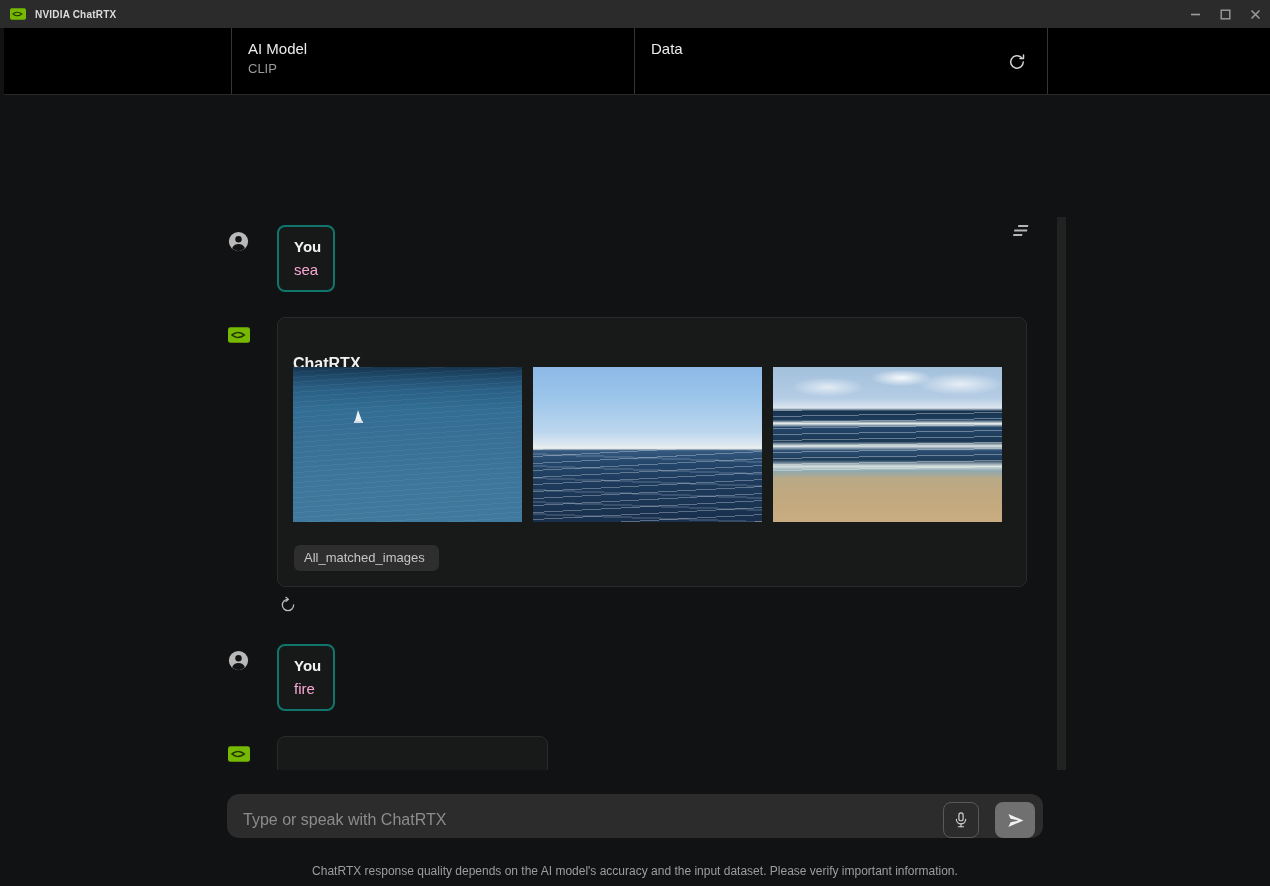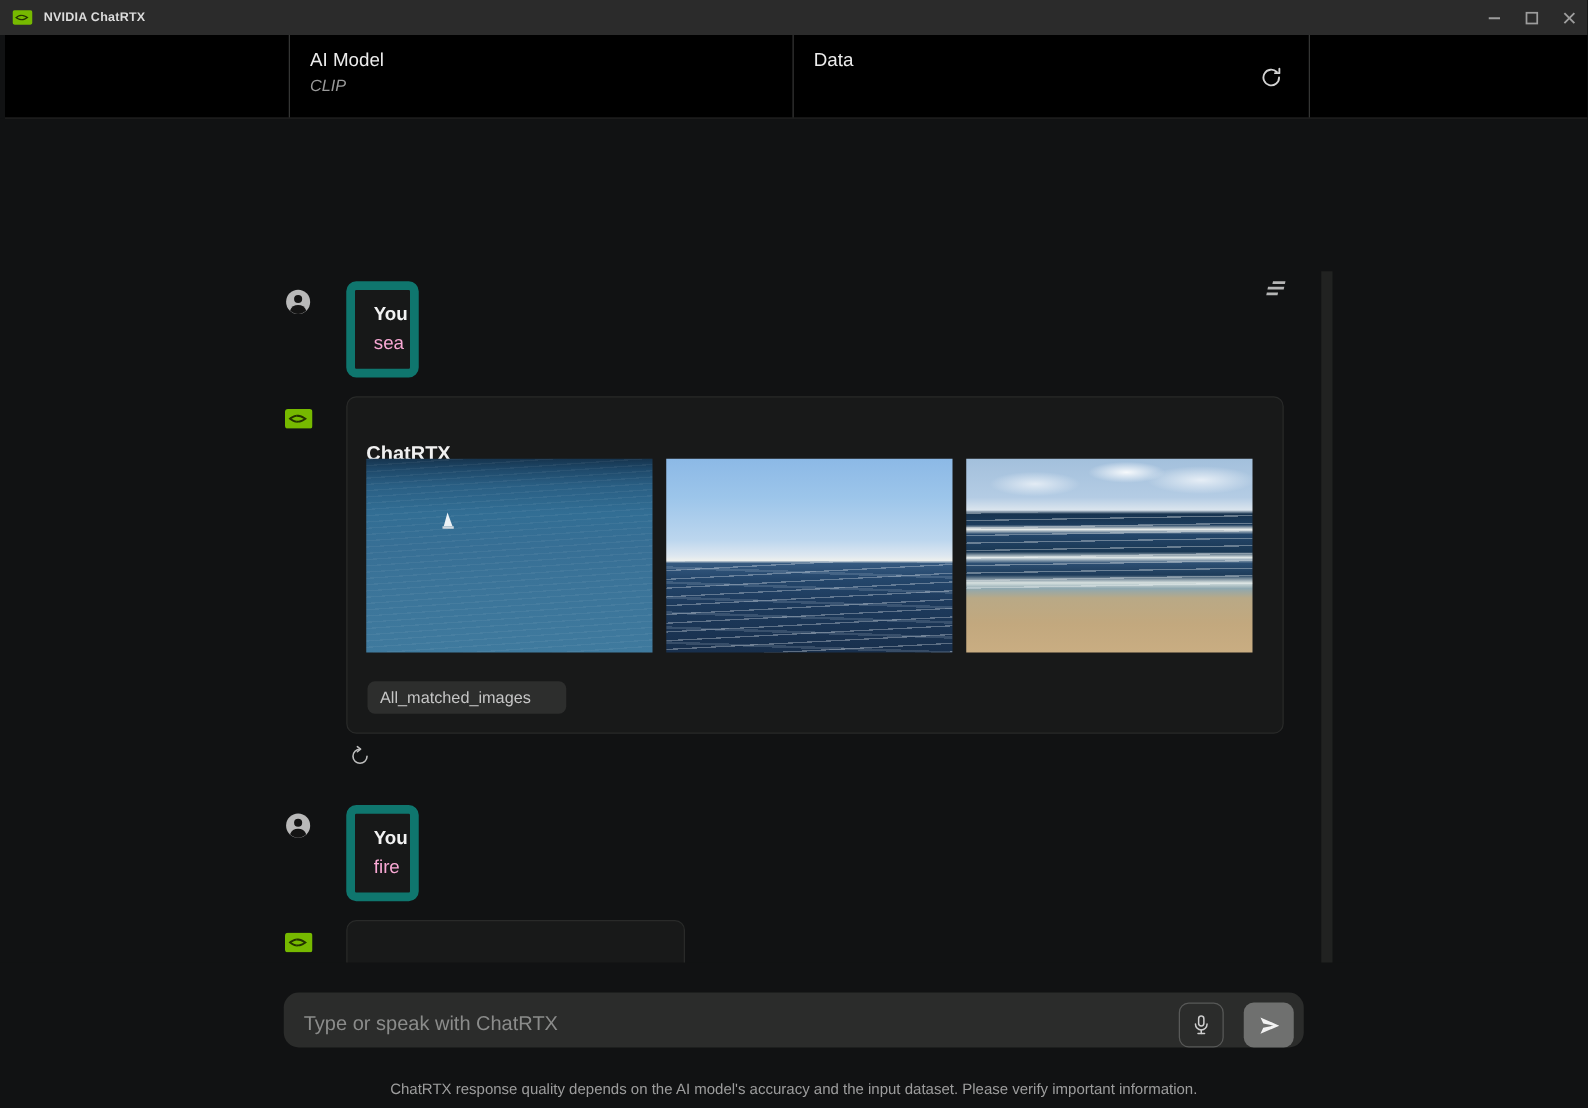--- a/index.html
+++ b/index.html
@@ -14,41 +14,41 @@
   .win-controls { position:absolute; right:0; top:0; height:28px; display:flex; }
   .win-btn { width:30px; height:28px; display:flex; align-items:center; justify-content:center; cursor:default; }
   .win-btn svg { display:block; }
 
   
   .header-band { position:absolute; top:28px; left:4px; width:1270px; height:67px; background:#000000;
                  border-bottom:1px solid #2a2a2a; }
   .hdr-divider { position:absolute; top:0; bottom:0; width:1px; background:#343534; }
   .hdr-section { position:absolute; top:0; height:100%; padding:12px 0 0 17px; }
   .hdr-label { font-size:15px; color:#ececec; margin-bottom:4px; }
-  .hdr-value { font-size:13px; color:#9a9a9a;font-style:italic; }
+  .hdr-value { font-size:13px; color:#9a9a9a; }
   .refresh-btn { position:absolute; right:20px; top:24px; width:20px; height:20px; cursor:pointer; }
 
   
   .chat-viewport { position:absolute; top:95px; left:0; width:1270px; height:675px; overflow:hidden; background:#111213; }
 
   .avatar { position:absolute; width:21px; height:21px; }
   .nv-avatar { position:absolute; width:22px; height:16px; }
 
-  .user-card { position:absolute; background:#171818; border:7px solid #0f766e; border-radius:8px;
+  .user-card { position:absolute; background:#171818; border:2px solid #0f766e; border-radius:8px;
                padding:11px 1px 12px 15px; min-width:58px; }
   .sender { font-size:15px; font-weight:700; color:#f2f2f2; margin-bottom:6px; }
   .user-text { font-size:15px; color:#f9a8d4; }
 
   .bot-card { position:absolute; background:#181919; border:1px solid #292a29; border-radius:8px; }
   .bot-title { position:absolute; left:15px; top:13px; font-size:16px; font-weight:700; color:#f0f0f0;margin-top:24px; }
   .img-row { position:absolute; left:15px; top:49px; display:flex; gap:11px; }
   .result-img { width:229px; height:155px; position:relative; overflow:hidden; }
 
   .chip { position:absolute; left:16px; top:227px; background:#2d2e2d; color:#c6c6c6; font-size:13px;
-          padding:5px 28px 6px 10px; border-radius:6px; cursor:pointer; }
+          padding:5px 14px 6px 10px; border-radius:6px; cursor:pointer; }
 
   .icon-btn { background:none; border:none; cursor:pointer; padding:0; }
   .regen-btn { position:absolute; }
   .chat-options { position:absolute; left:1010px; top:127px; width:22px; height:18px; cursor:pointer; }
 
   
   .img-sea1 { background:linear-gradient(180deg,#16344e 0%,#1f4a6b 6%,#2a5f84 14%,#326e94 28%,#376f95 45%,#3b7499 65%,#3f7a9e 100%); }
   .img-sea1::after { content:""; position:absolute; inset:0;
       background:repeating-linear-gradient(176deg, rgba(255,255,255,.05) 0 1px, transparent 1px 5px); }
   .sailboat { position:absolute; left:27%; top:28%; width:0; height:0;

